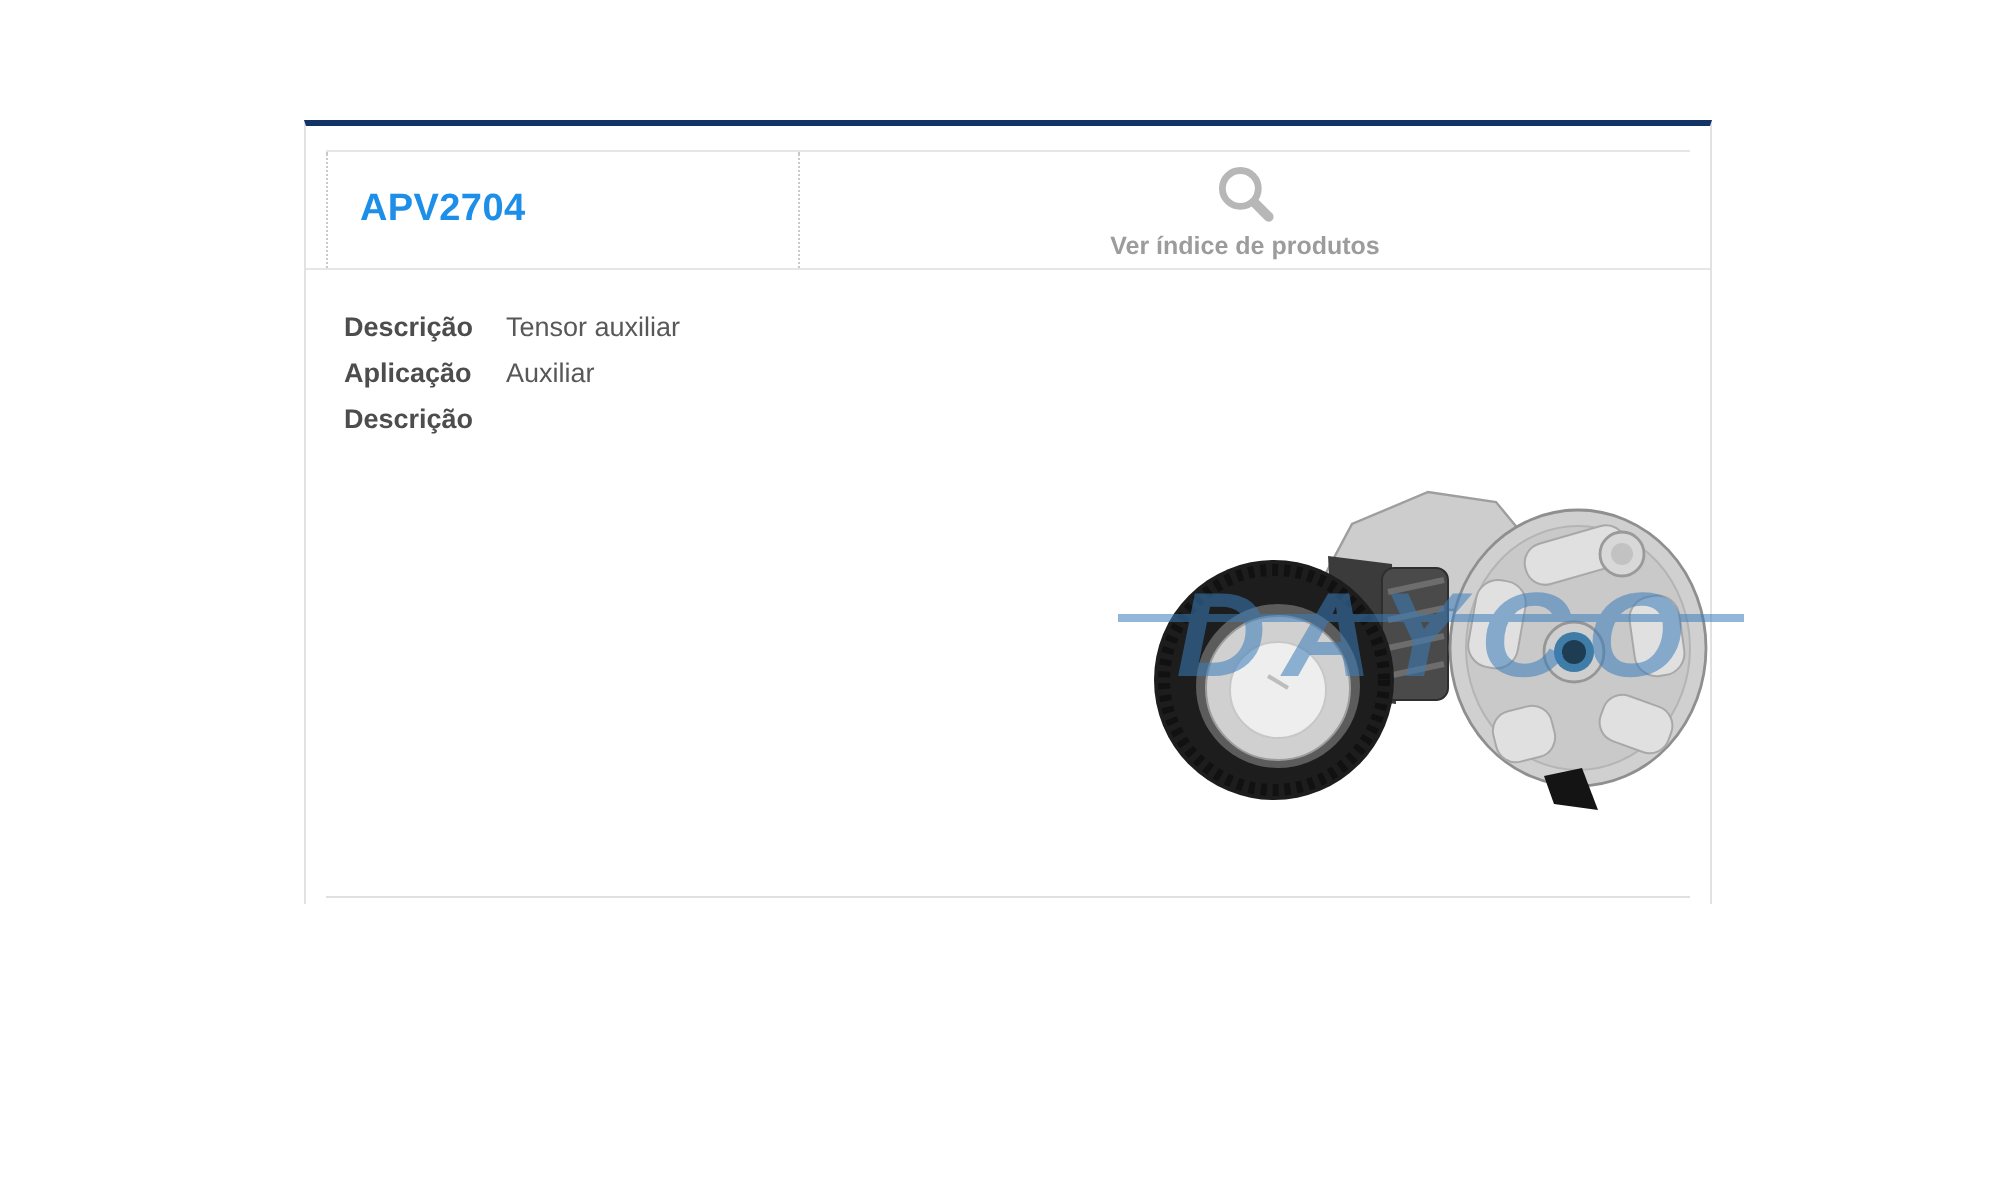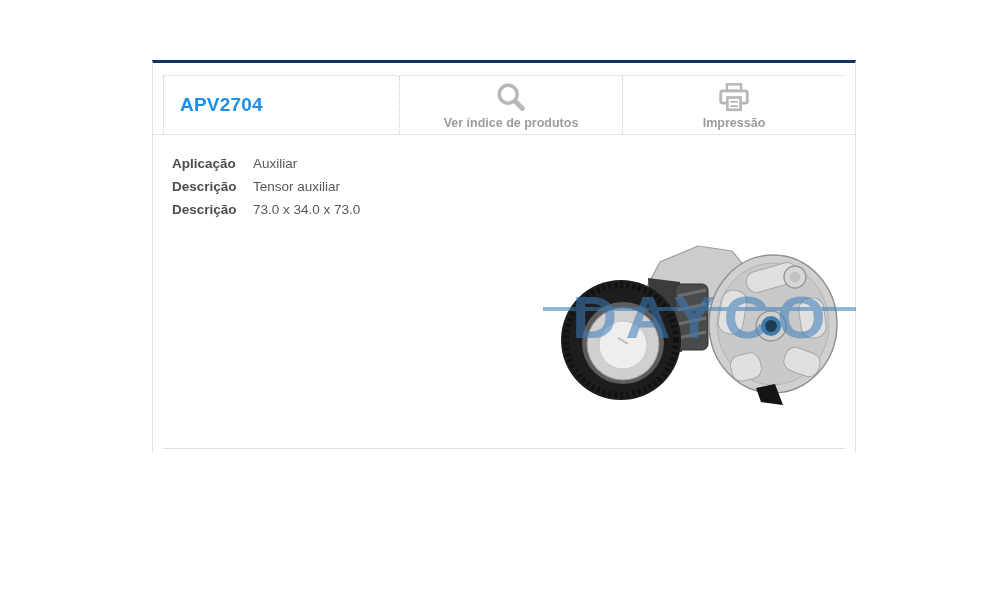--- a/index.html
+++ b/index.html
@@ -37,21 +37,21 @@
     margin-top:auto; font-size:12.5px; font-weight:bold; color:#9c9c9c; white-space:nowrap;
   }
   .details { margin:17px 0 0 19px; font-size:13.5px; }
   .detail-row { display:flex; line-height:23px; }
   .detail-label { width:81px; font-weight:bold; color:#4d4d4d; }
   .detail-value { color:#585858; }
   .bottom-line {
     position:absolute; left:10px; right:10px; bottom:3px;
     border-top:1px solid #e0e0e0; height:0;
   }
-  .product-wrap { position:absolute; left:548px; top:238px; width:310px; height:172px; }
+  .product-wrap { position:absolute; left:564px; top:238px; width:310px; height:172px;font-style:italic; }
   .product-wrap svg { overflow:visible; display:block; }
 </style>
 </head>
 <body>
 
 <div class="content-box">
 
   <div class="header-outer">
     <div class="header-row">
 
@@ -62,49 +62,36 @@
       <div class="cell-action">
         <span class="action-icon">
           <svg width="34" height="34" viewBox="0 0 36 36">
             <circle cx="15" cy="14" r="9.5" fill="none" stroke="#b7b7b7" stroke-width="3.6"></circle>
             <line x1="22.5" y1="21.5" x2="30" y2="29" stroke="#b7b7b7" stroke-width="5.2" stroke-linecap="round"></line>
           </svg>
         </span>
         <span class="action-label">Ver índice de produtos</span>
       </div>
 
-      <div class="cell-action">
-        <span class="action-icon">
-          <svg width="34" height="34" viewBox="0 0 36 36">
-            <rect x="10.5" y="3.5" width="15" height="7" fill="none" stroke="#b7b7b7" stroke-width="2.6"></rect>
-            <rect x="4" y="10.5" width="28" height="13" rx="2" fill="none" stroke="#b7b7b7" stroke-width="3"></rect>
-            <rect x="11" y="17.5" width="14" height="13" fill="#ffffff" stroke="#b7b7b7" stroke-width="2.8"></rect>
-            <line x1="14" y1="22" x2="22" y2="22" stroke="#b7b7b7" stroke-width="2"></line>
-            <line x1="14" y1="26.5" x2="22" y2="26.5" stroke="#b7b7b7" stroke-width="2"></line>
-          </svg>
-        </span>
-        <span class="action-label">Impressão</span>
-      </div>
 
 
     </div>
   </div>
 
   <div class="details">
     <div class="detail-row">
+      <span class="detail-label">Descrição</span>
+      <span class="detail-value">Tensor auxiliar</span>
+    </div>
+    <div class="detail-row">
       <span class="detail-label">Aplicação</span>
       <span class="detail-value">Auxiliar</span>
     </div>
     <div class="detail-row">
       <span class="detail-label">Descrição</span>
-      <span class="detail-value">Tensor auxiliar</span>
-    </div>
-    <div class="detail-row">
-      <span class="detail-label">Descrição</span>
-      <span class="detail-value">73.0 x 34.0 x 73.0</span>
     </div>
   </div>
 
   <div class="bottom-line"></div>
 </div>
 
 <div class="product-wrap">
   <svg width="310" height="172" viewBox="0 0 310 172">
 
     <path d="M 96 54 L 112 24 L 150 8 L 184 13 L 198 30 L 213 23 L 228 38 L 231 58 L 162 67 L 108 63 Z" fill="#cdcdcd" stroke="#9e9e9e" stroke-width="1.2"></path>

